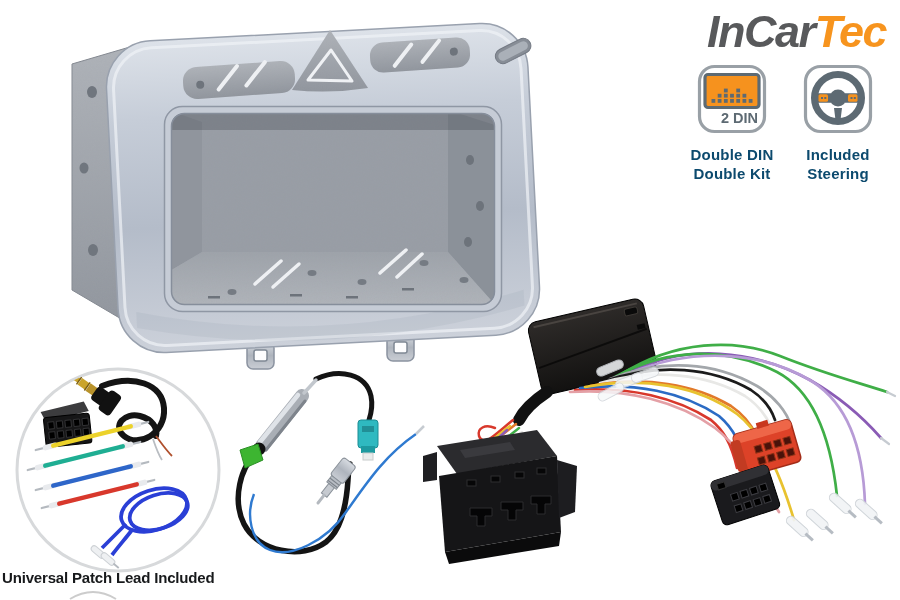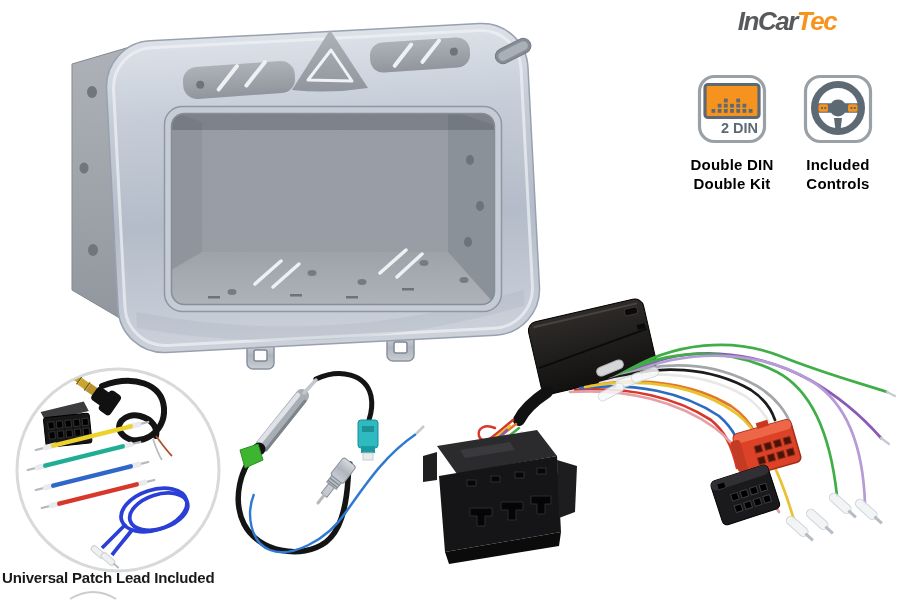--- a/index.html
+++ b/index.html
@@ -1,25 +1,25 @@
 <!DOCTYPE html>
 <html><head>
 <meta charset="utf-8">
 <style>
   html,body{margin:0;padding:0;background:#fff;}
   .stage{position:relative;width:900px;height:600px;background:#fff;overflow:hidden;
          font-family:"Liberation Sans",sans-serif;}
   .stage svg{position:absolute;display:block;}
-  .logo{position:absolute;left:688px;top:6px;width:198px;text-align:center;white-space:nowrap;
-        font-style:italic;font-weight:bold;font-size:26px;letter-spacing:-1.5px;}
+  .logo{position:absolute;left:688px;top:6px;width:198px;text-align:right;white-space:nowrap;
+        font-style:italic;font-weight:bold;font-size:45px;letter-spacing:-1.5px;}
   .lg1{color:#58595B}.lg2{color:#F7941E}
-  .features{position:absolute;left:682px;top:74px;width:206px;display:flex;justify-content:space-between;}
+  .features{position:absolute;left:682px;top:64px;width:206px;display:flex;justify-content:space-between;}
   .feature{width:100px;display:flex;flex-direction:column;align-items:center;}
   .icard{position:static !important;width:70px;height:70px;}
-  .flabel{margin-top:11px;font-weight:bold;font-size:15px;line-height:19px;color:#000000;
+  .flabel{margin-top:11px;font-weight:bold;font-size:15px;line-height:19px;color:#0c4a6e;
           text-align:center;letter-spacing:.2px;}
   .caption{position:absolute;left:2px;top:569px;width:250px;font-weight:bold;font-size:15.5px;
            color:#17191B;letter-spacing:-.2px;transform:scaleX(.97);transform-origin:left;}
 </style>
 </head>
 <body>
 
 <div class="stage">
 
   <svg style="left:50px;top:0" width="500" height="380" viewBox="0 0 500 380">
@@ -178,21 +178,21 @@
           <rect x="15.5" y="30.2" width="9.5" height="7.6" rx="1.6" fill="#F6921E"></rect>
           <rect x="18" y="33" width="2" height="2" fill="#5D6A73"></rect>
             <rect x="21.3" y="33" width="2" height="2" fill="#5D6A73"></rect>
           <rect x="45" y="30.2" width="9.5" height="7.6" rx="1.6" fill="#F6921E"></rect>
           <rect x="47.5" y="33" width="2" height="2" fill="#5D6A73"></rect>
             <rect x="50.8" y="33" width="2" height="2" fill="#5D6A73"></rect>
         </g>
       </svg>
       <div class="flabel">
         <div>Included</div>
-        <div>Controls</div>
+        <div>Steering</div>
       </div>
     </div>
   </div>
 
   <svg style="left:6px;top:360px" width="222" height="240" viewBox="0 0 222 240">
     <defs>
         <clipPath id="circClip">
           <circle cx="112" cy="110" r="100"></circle>
         </clipPath>
       </defs>

